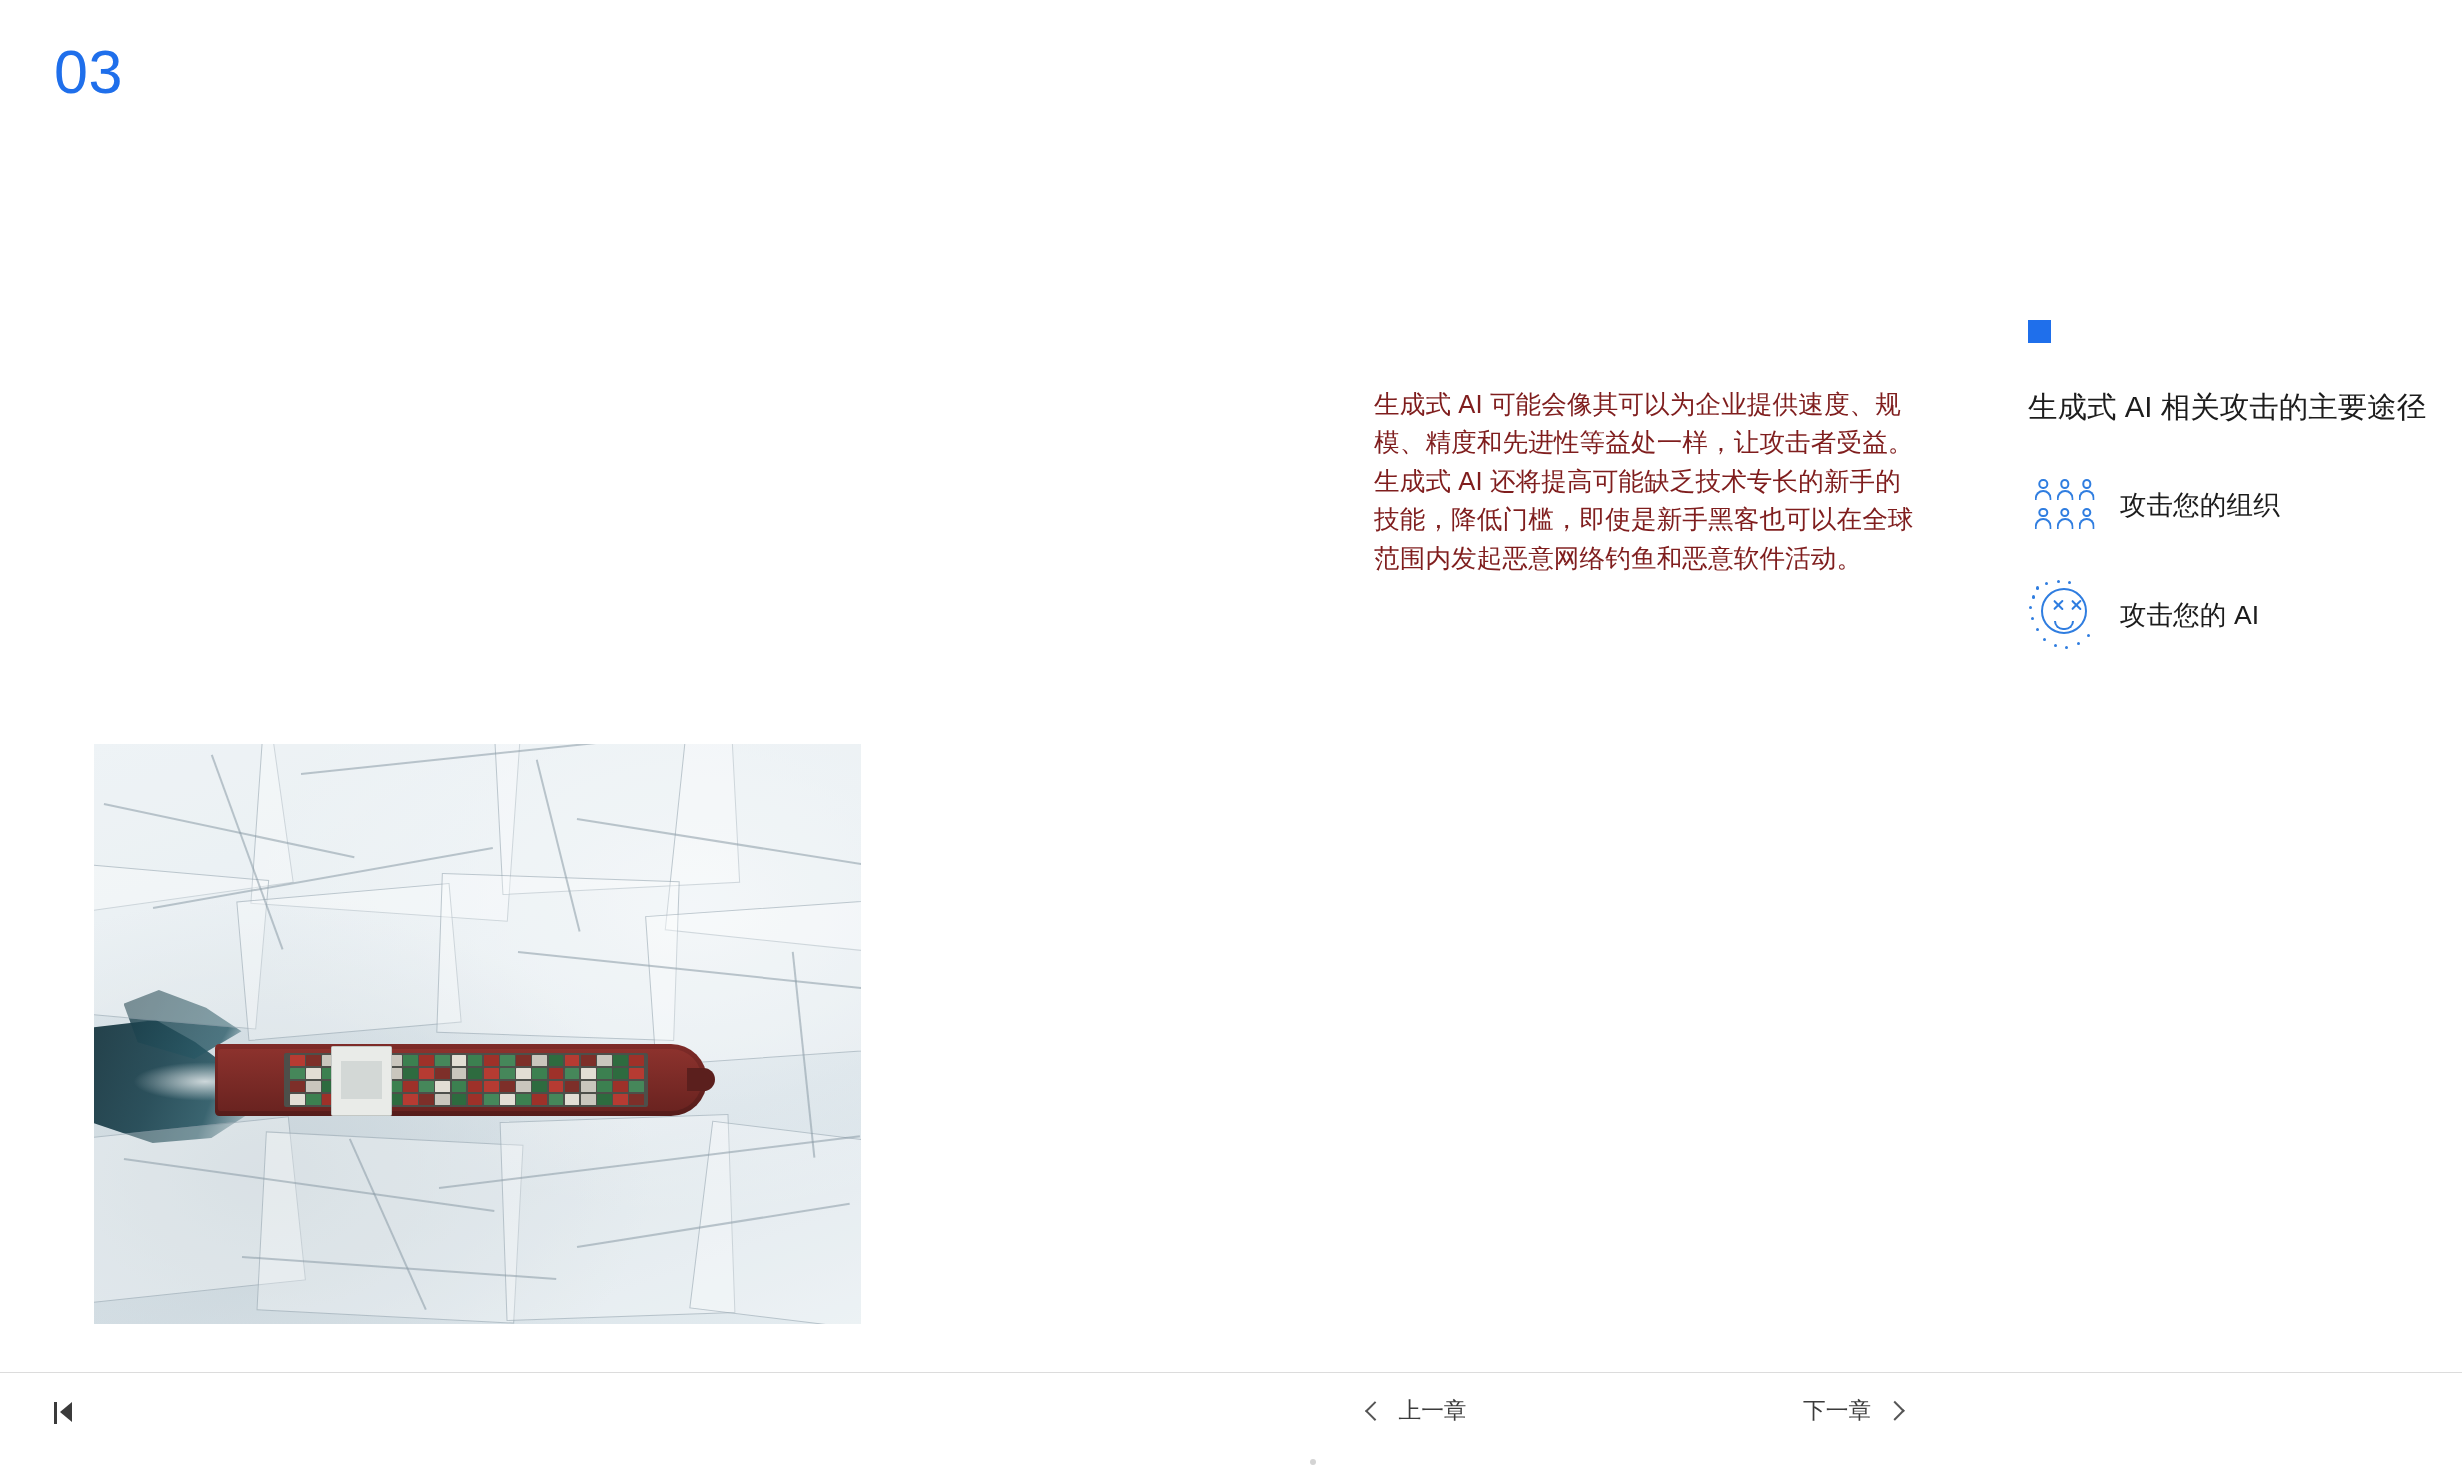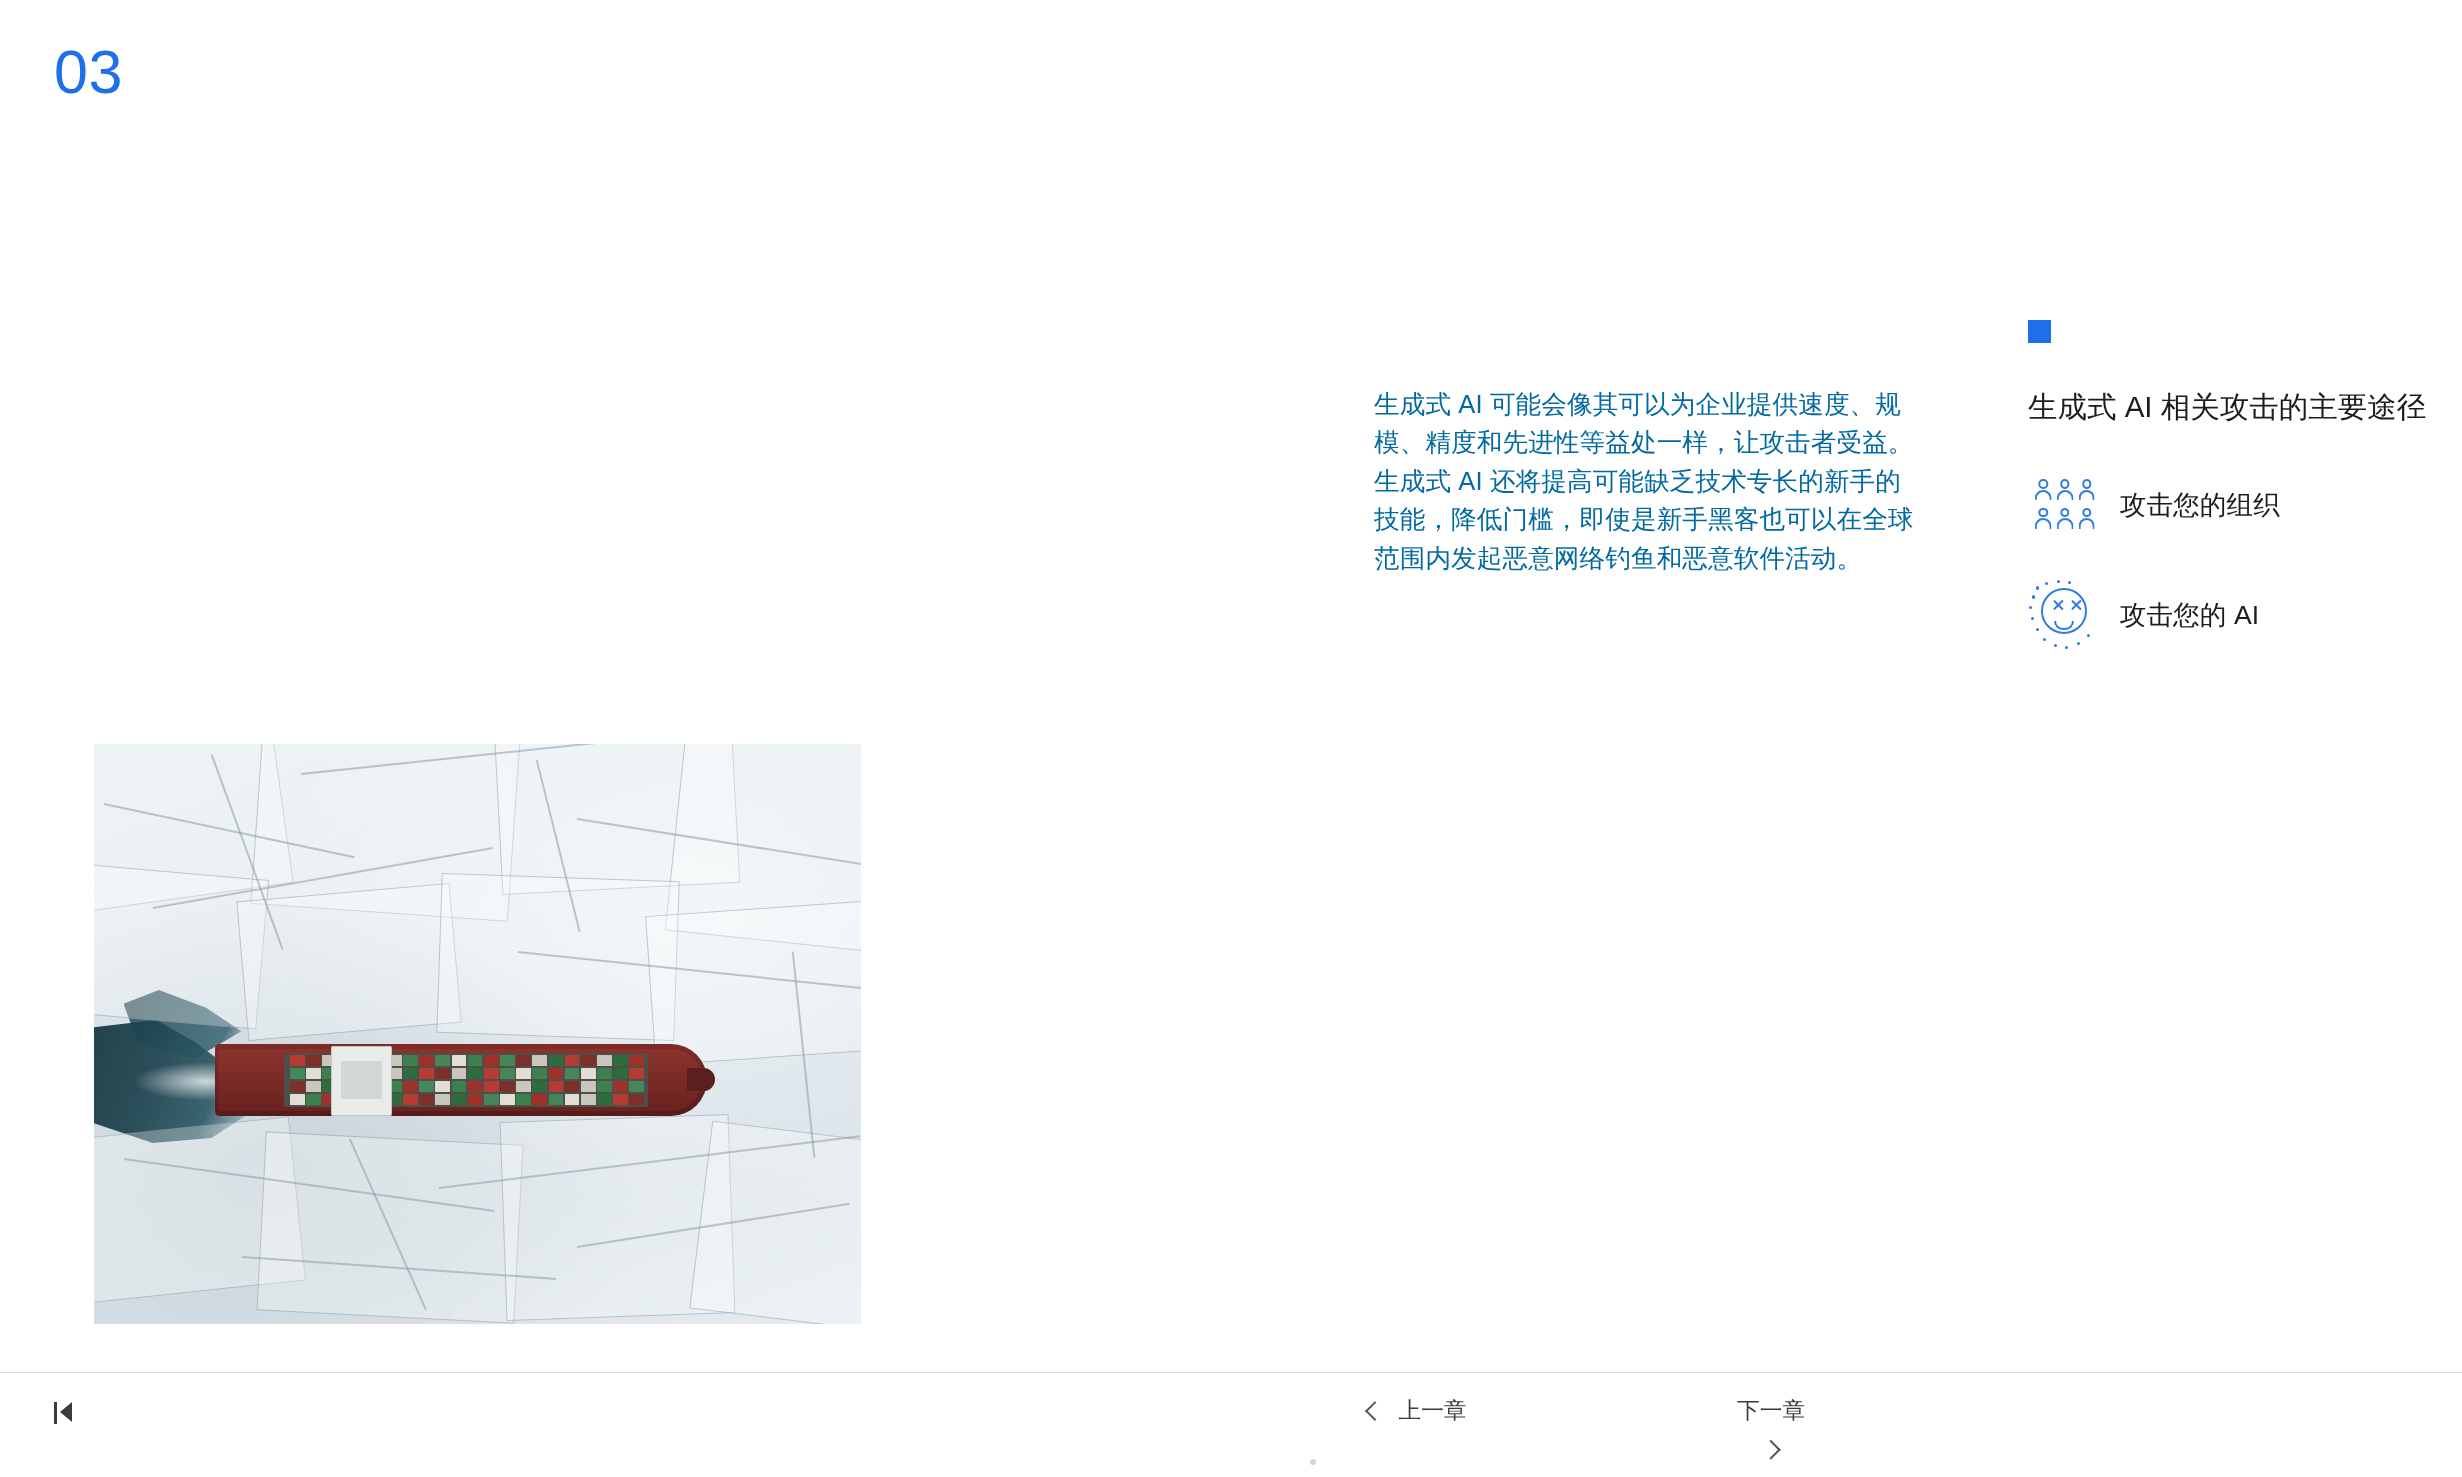--- a/index.html
+++ b/index.html
@@ -179,21 +179,21 @@
   #body-copy {
     position: absolute;
     left: 1374px;
     top: 385px;
     width: 547px;
   }
   #body-copy p {
     margin: 0 0 26.6px 0;
     font-size: 25.6px;
     line-height: 1.50;
-    color: #0369a1;
+    color: #7f1d1d;
     letter-spacing: 0.1px;
   }
   #body-copy p:last-child { margin-bottom: 0; }
 
   
   #right-panel {
     position: absolute;
     left: 2028px;
     top: 320px;
     width: 522px;
@@ -330,21 +330,21 @@
     position: absolute;
     top: 1395px;
     display: flex;
     align-items: center;
     gap: 16.7px;
     font-size: 22.7px;
     color: #3b3b3b;
     cursor: pointer;
   }
   #nav-prev { left: 1368px; }
-  #nav-next { left: 1737px; flex-direction: column; }
+  #nav-next { left: 1803px; }
   .chev {
     width: 11.8px; height: 11.8px;
     border-left: 2px solid #555;
     border-bottom: 2px solid #555;
     display: inline-block;
   }
   .chev.left { transform: rotate(45deg); }
   .chev.right { transform: rotate(-135deg); }
   #scroll-dot {
     position: absolute;

